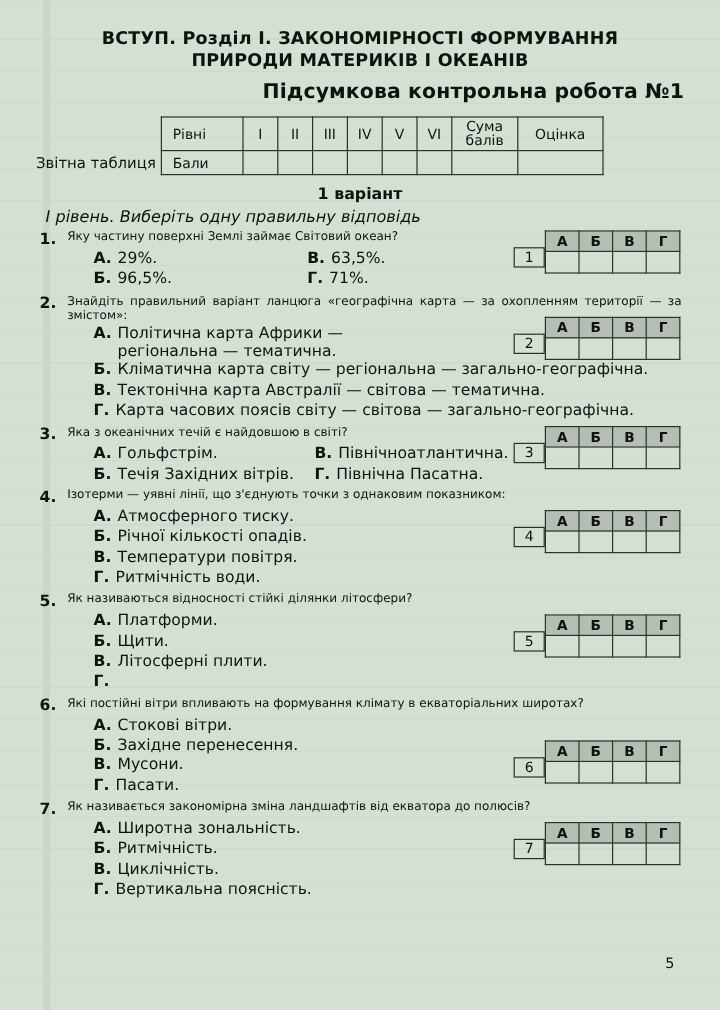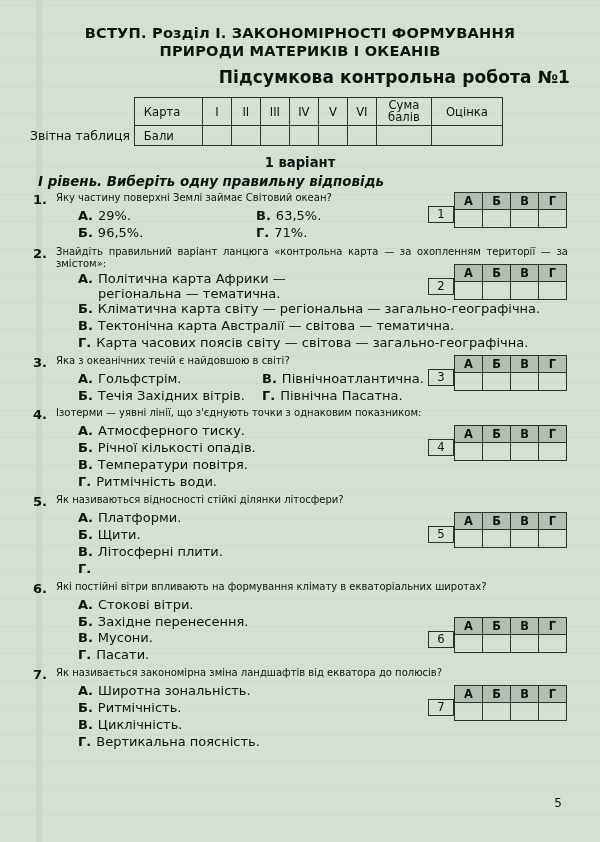--- a/index.html
+++ b/index.html
@@ -87,21 +87,21 @@
   .two-line { display: block; }
 
   
   .variant {
     text-align: center;
     font-weight: bold;
     font-size: 13.2px;
     margin-top: 9px;
   }
   .level {
-    font-weight: bold;
+    font-weight: normal;
     font-style: italic;
     font-size: 13.4px;
     margin-top: 4px;
     margin-left: 8px;
   }
 
   
   .q {
     position: relative;
     margin-top: 4px;
@@ -201,21 +201,21 @@
     <div>ВСТУП. Розділ І. ЗАКОНОМІРНОСТІ ФОРМУВАННЯ</div>
     <div>ПРИРОДИ МАТЕРИКІВ І ОКЕАНІВ</div>
   </div>
   <div class="subtitle">Підсумкова контрольна робота №1</div>
 
   <div class="report-wrap">
     <div class="report-caption">Звітна таблиця</div>
     <table class="report">
       <tbody>
         <tr>
-          <td class="lbl">Карта</td>
+          <td class="lbl">Рівні</td>
           <td class="rom">I</td>
           <td class="rom">II</td>
           <td class="rom">III</td>
           <td class="rom">IV</td>
           <td class="rom">V</td>
           <td class="rom">VI</td>
           <td class="sum">
             <span class="two-line">Сума</span>
             <span class="two-line">балів</span>
           </td>
@@ -283,21 +283,21 @@
             <td></td>
           </tr>
         </tbody>
       </table>
     </div>
   </div>
 
   <div class="q" style="margin-top:4px;">
     <div class="q-head">
       <div class="q-num">2.</div>
-      <div class="q-stem justify" style="padding-right:2px;">Знайдіть правильний варіант ланцюга «контрольна карта — за охопленням території — за змістом»:</div>
+      <div class="q-stem justify" style="padding-right:2px;">Знайдіть правильний варіант ланцюга «географічна карта — за охопленням території — за змістом»:</div>
     </div>
     <div class="opts">
       <div class="opt-row">
         <div class="opt" style="max-width:230px;">
           <span class="ltr">А.</span>
           <span class="txt">Політична карта Африки — регіональна — тематична.</span>
         </div>
       </div>
       <div class="opt-row">
         <div class="opt">

